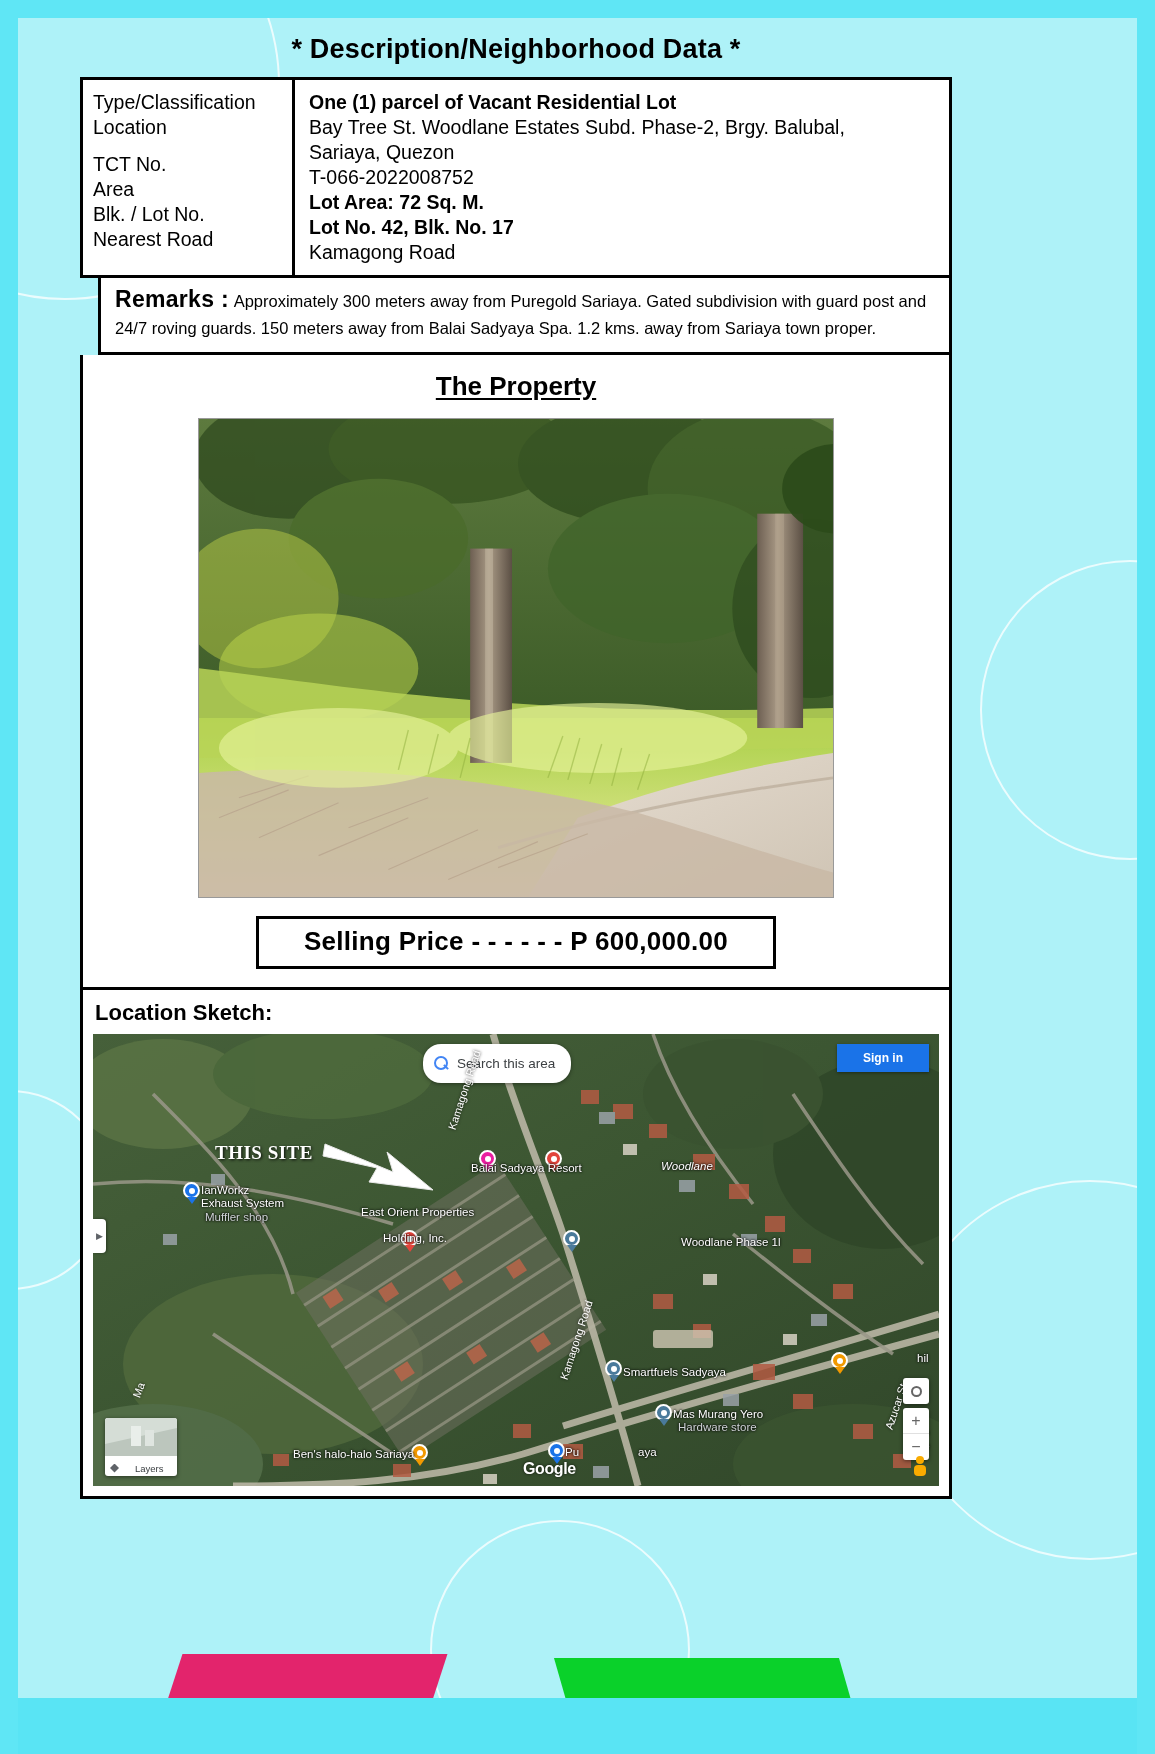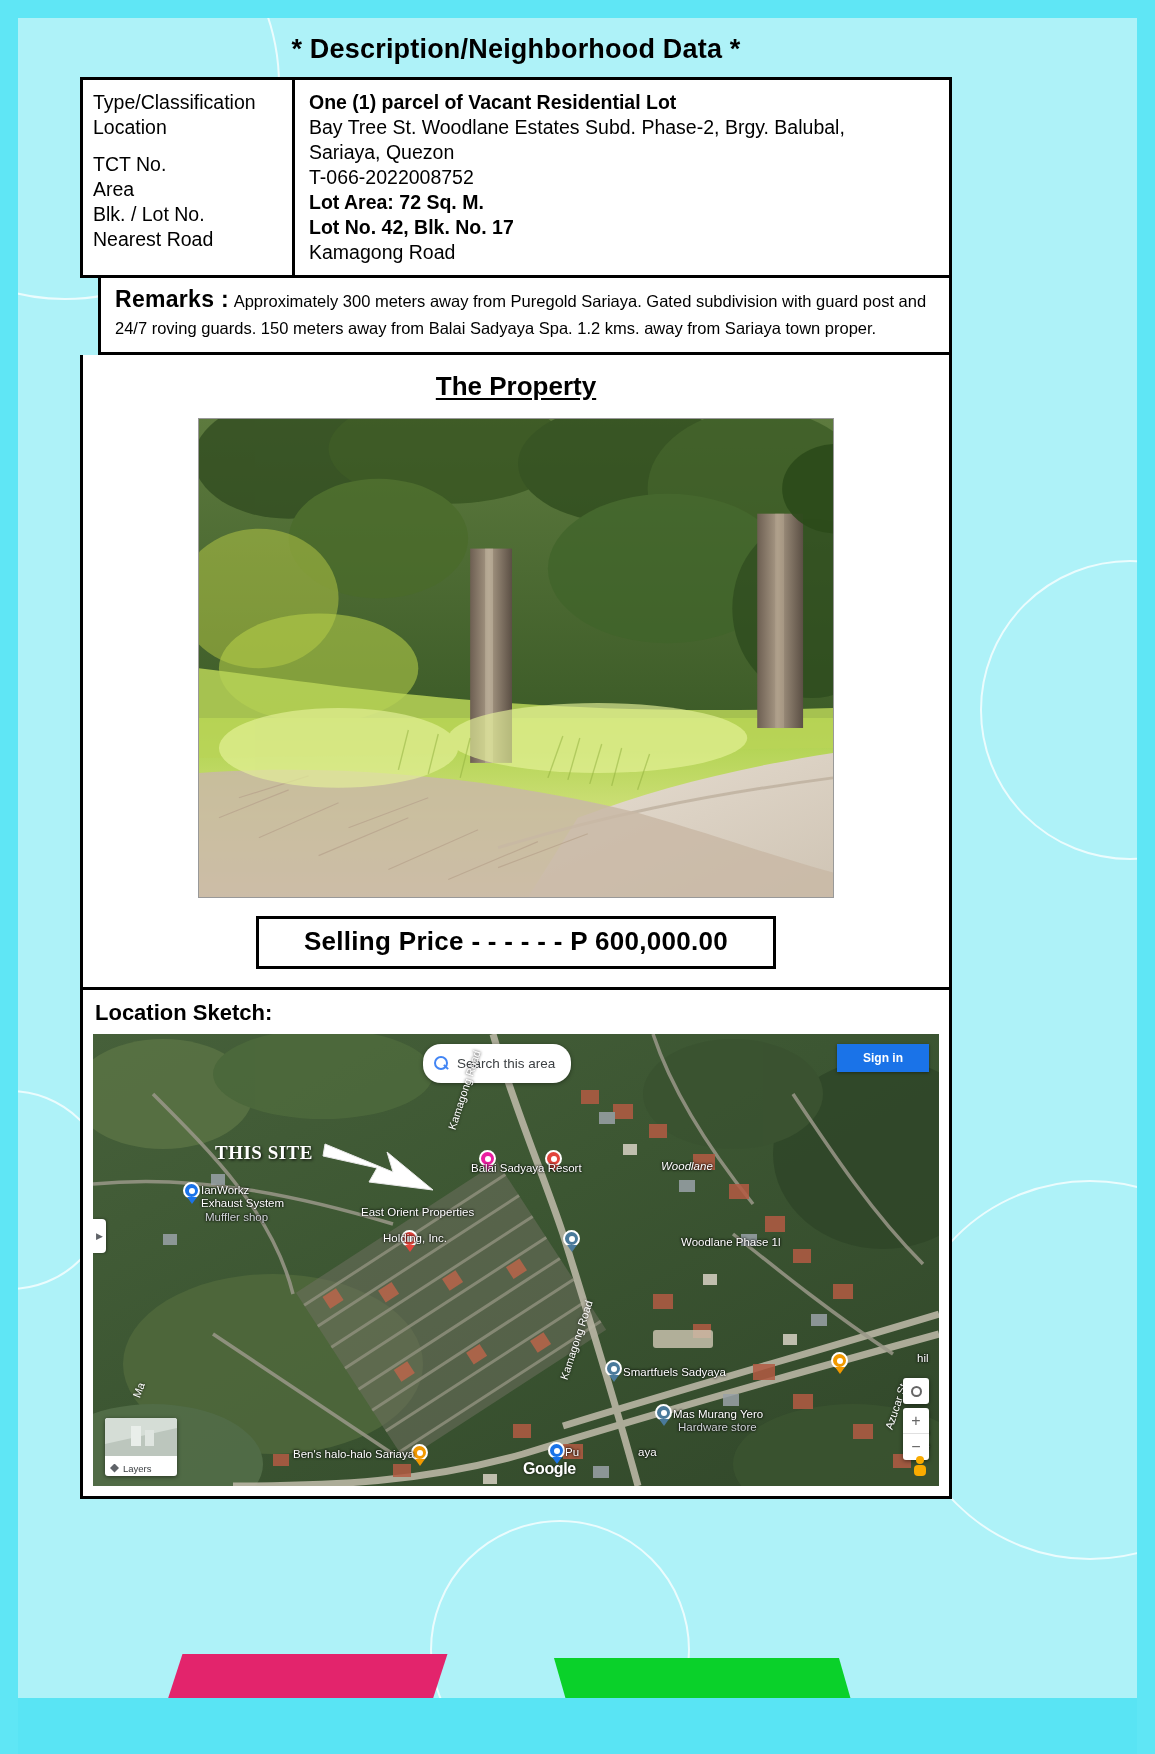--- a/index.html
+++ b/index.html
@@ -211,21 +211,21 @@
   .arrow-svg { position: absolute; left: 228px; top: 104px; }
 
   .layers-ctl {
     position: absolute; left: 12px; bottom: 10px;
     width: 72px; height: 58px; background: #fff;
     border-radius: 3px; box-shadow: 0 1px 4px rgba(0,0,0,.5);
     overflow: hidden;
   }
   .layers-thumb { height: 38px; background: #cfd6d0; position: relative; }
   .layers-foot {
-    height: 24px; display:flex; align-items:center; gap:4px;
+    height: 24px; display:flex; align-items:center; gap:16px;
     padding-left: 5px; font-size: 9.5px; color: #3c4043;
   }
   .layer-diamond {
     width: 9px; height: 9px; background: #5f6368;
     clip-path: polygon(50% 0,100% 50%,50% 100%,0 50%);
   }
   .zoom-ctl {
     position: absolute; right: 10px; bottom: 26px;
     width: 26px; background: #fff; border-radius: 3px;
     box-shadow: 0 1px 4px rgba(0,0,0,.5);

